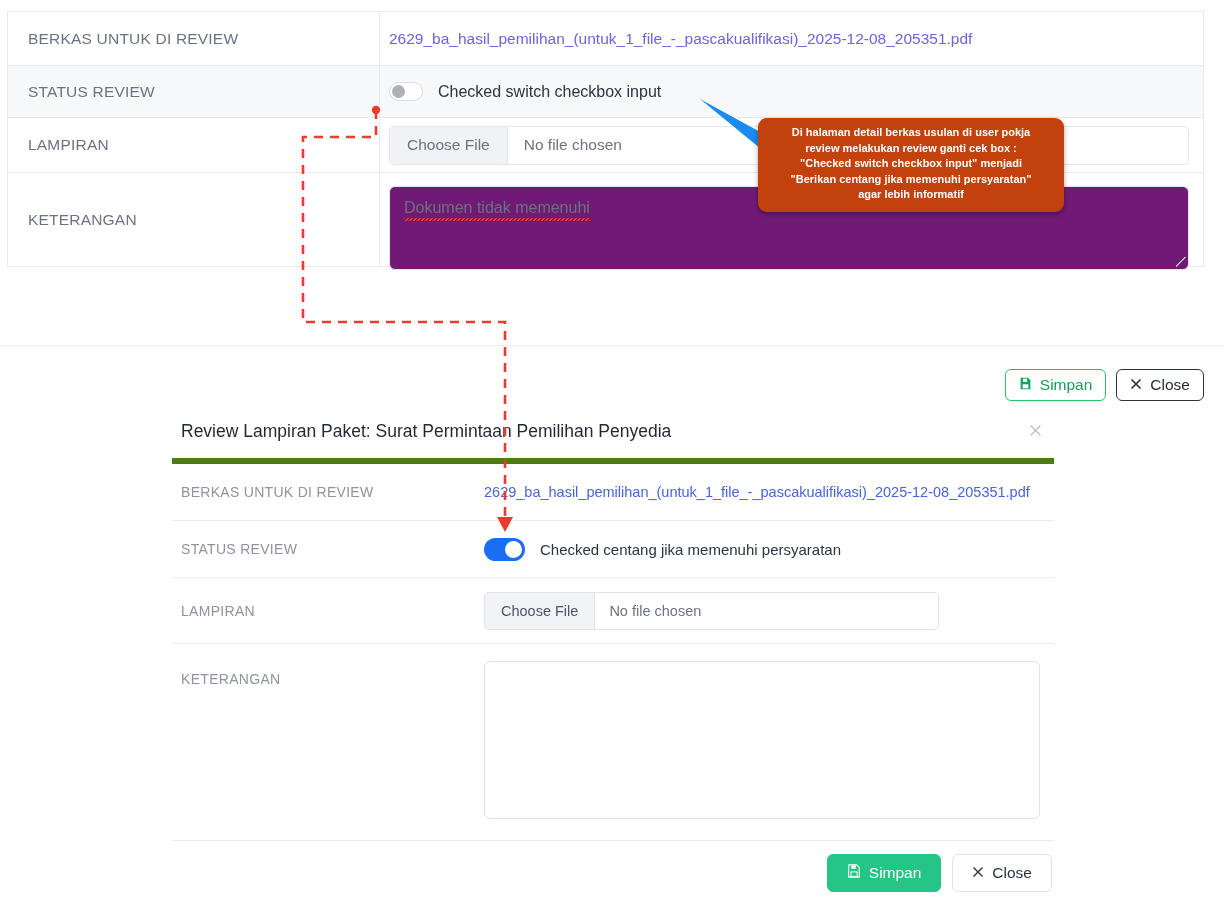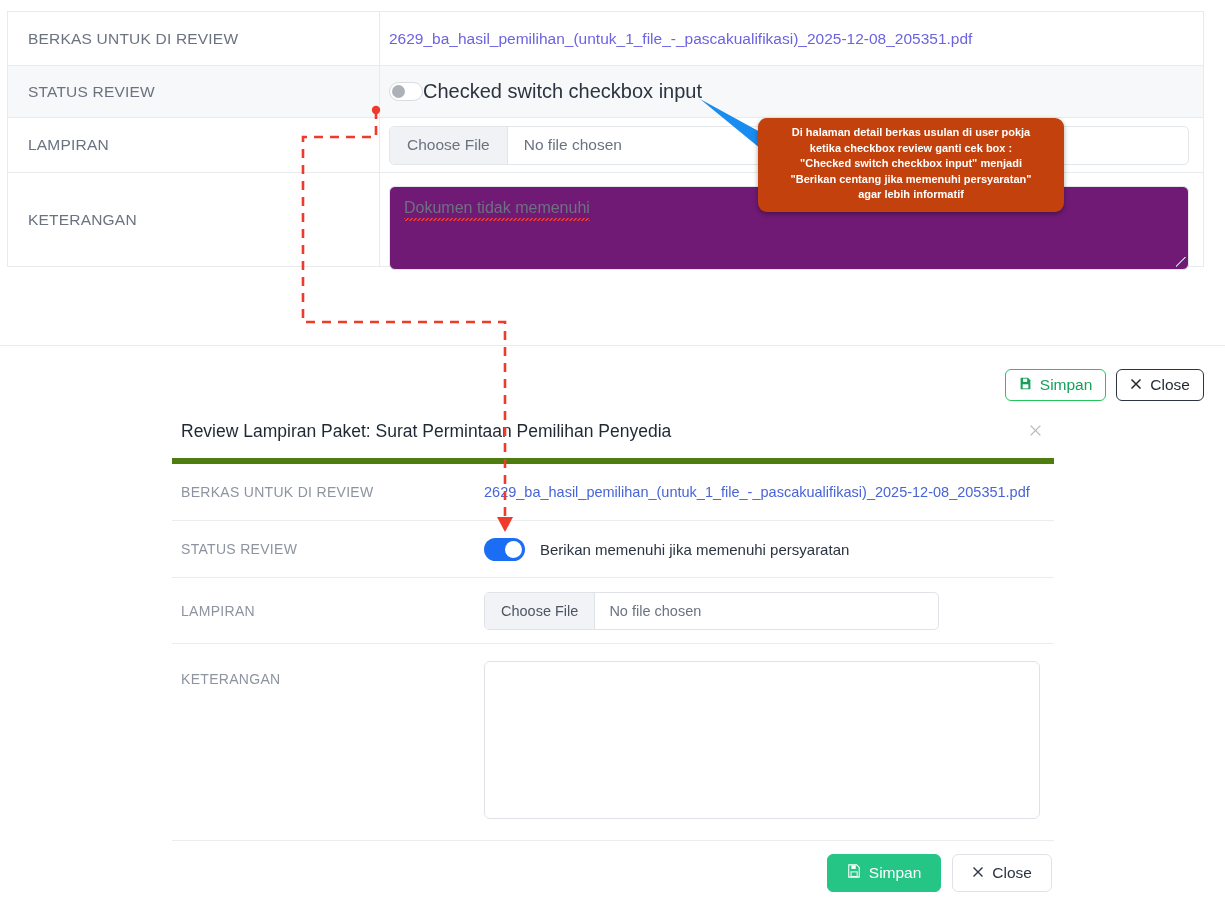--- a/index.html
+++ b/index.html
@@ -74,22 +74,23 @@
     position: relative;
     box-sizing: border-box;
     flex: 0 0 auto;
   }
   .switch-off .knob {
     position: absolute; left: 2px; top: 2px;
     width: 13px; height: 13px; border-radius: 50%;
     background: #adb2b8;
   }
   .switch-lbl {
+    margin-left: 15px;
     color: #2b3440;
-    font-size: 20px;
+    font-size: 16px;
   }
 
   
   .filebox {
     display: flex;
     align-items: stretch;
     height: 39px;
     border: 1px solid #e4e7ea;
     border-radius: 5px;
     background: #fff;
@@ -420,21 +421,21 @@
         <a class="mfilelink" href="#">2629_ba_hasil_pemilihan_(untuk_1_file_-_pascakualifikasi)_2025-12-08_205351.pdf</a>
       </div>
     </div>
 
     <div class="mrow mrow-h2">
       <div class="mlabel">STATUS REVIEW</div>
       <div class="mvalue">
         <div class="switch-on">
           <div class="knob"></div>
         </div>
-        <span class="mswitch-lbl">Berikan memenuhi jika memenuhi persyaratan</span>
+        <span class="mswitch-lbl">Checked centang jika memenuhi persyaratan</span>
       </div>
     </div>
 
     <div class="mrow mrow-h3">
       <div class="mlabel">LAMPIRAN</div>
       <div class="mvalue">
         <div class="mfilebox">
           <span class="btn-choose">Choose File</span>
           <span class="fname">No file chosen</span>
         </div>
@@ -477,19 +478,19 @@
 
     <circle cx="376" cy="110" r="4.2" fill="#ef3b2c"></circle>
 
     <path d="M497 517 L513 517 L505 532 Z" fill="#ef3b2c"></path>
 
     <path d="M700 99 L772 158 L762 133 Z" fill="#1a8cf0"></path>
   </svg>
 
   <div class="callout">
     <div>Di halaman detail berkas usulan di user pokja</div>
-    <div>ketika checkbox review ganti cek box :</div>
+    <div>review melakukan review ganti cek box :</div>
     <div>"Checked switch checkbox input" menjadi</div>
     <div>"Berikan centang jika memenuhi persyaratan"</div>
     <div>agar lebih informatif</div>
   </div>
 
 </div>
 
 </body></html>

